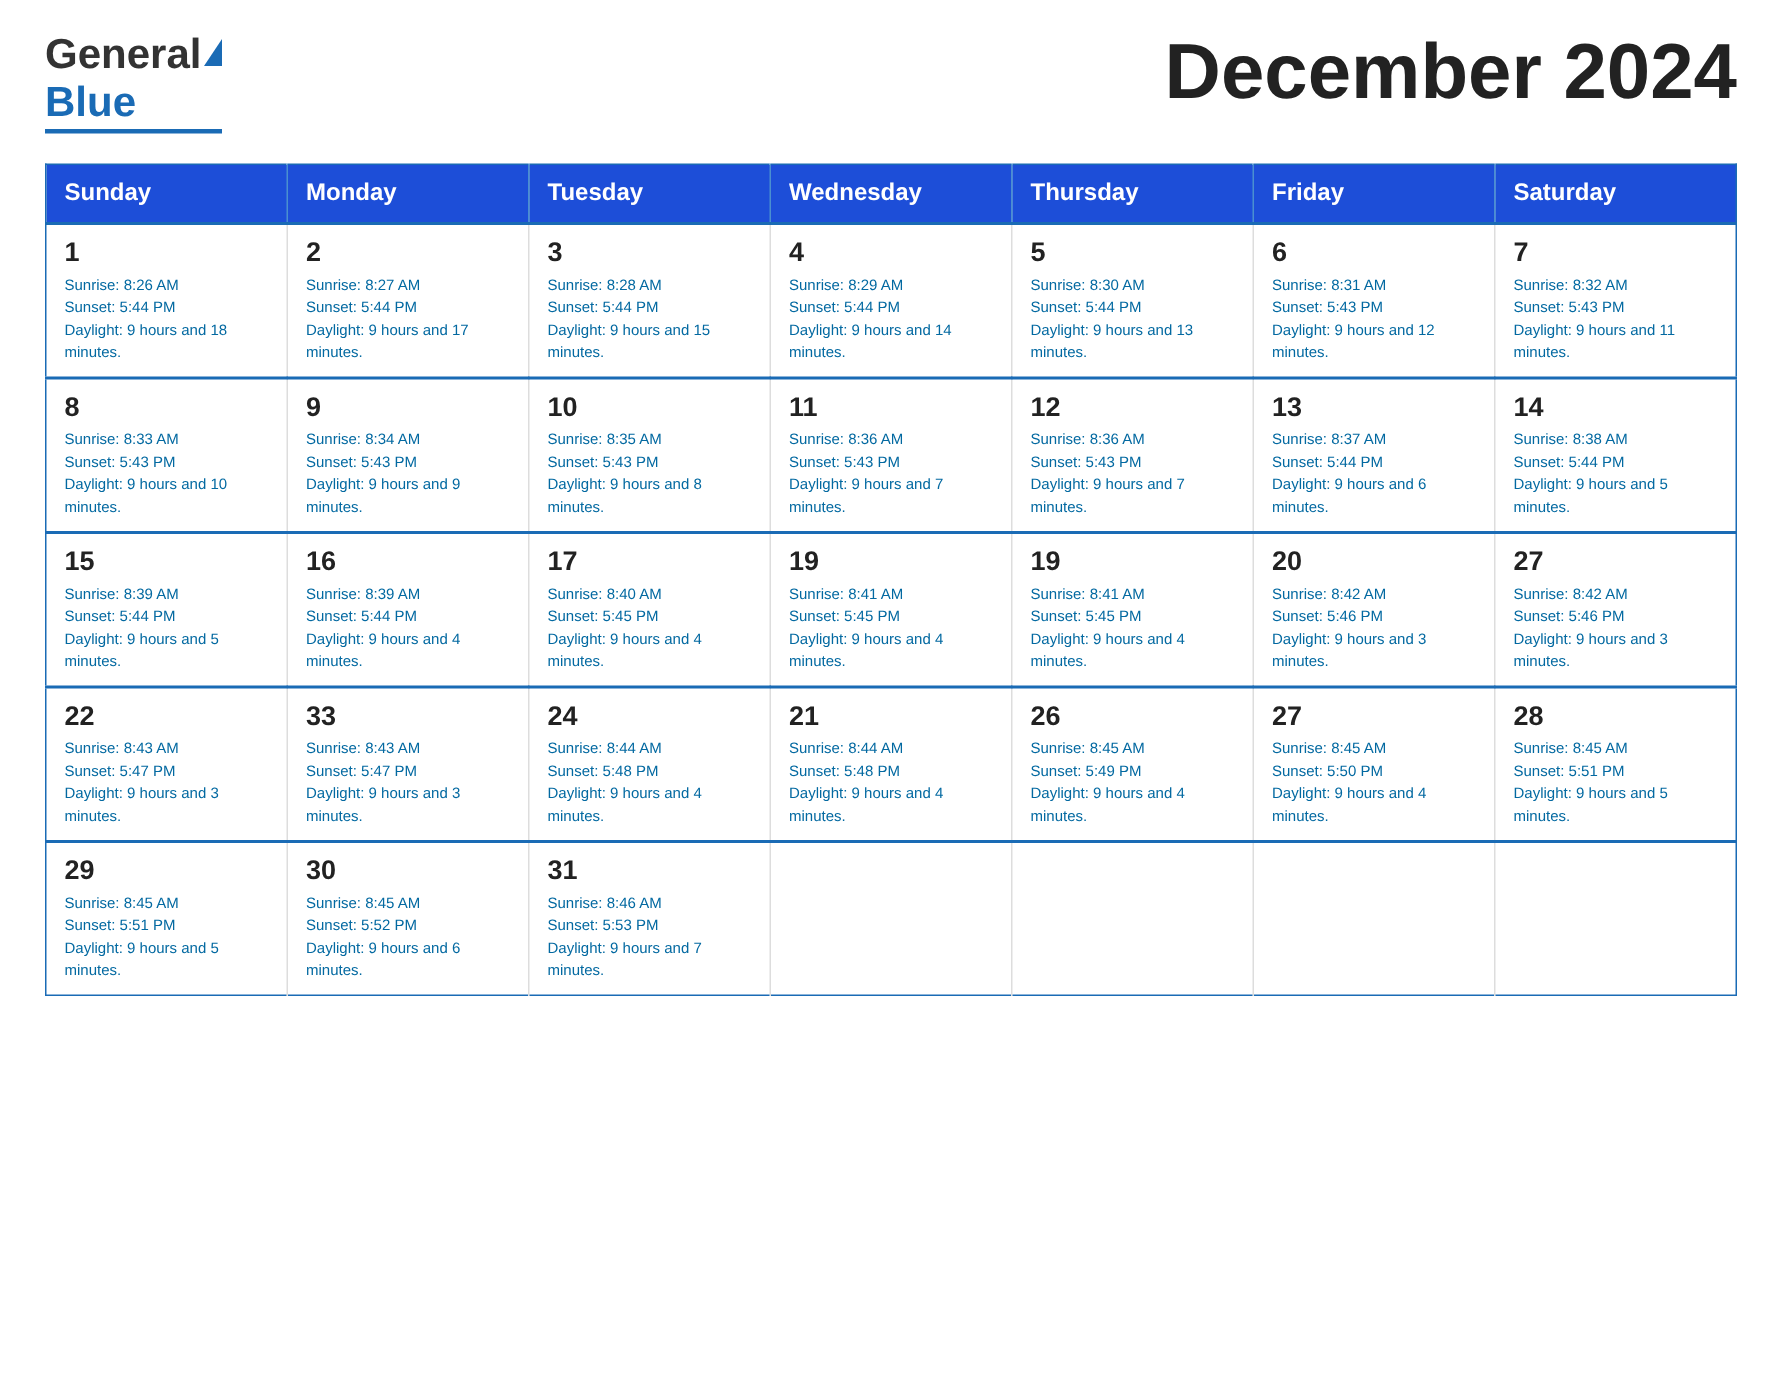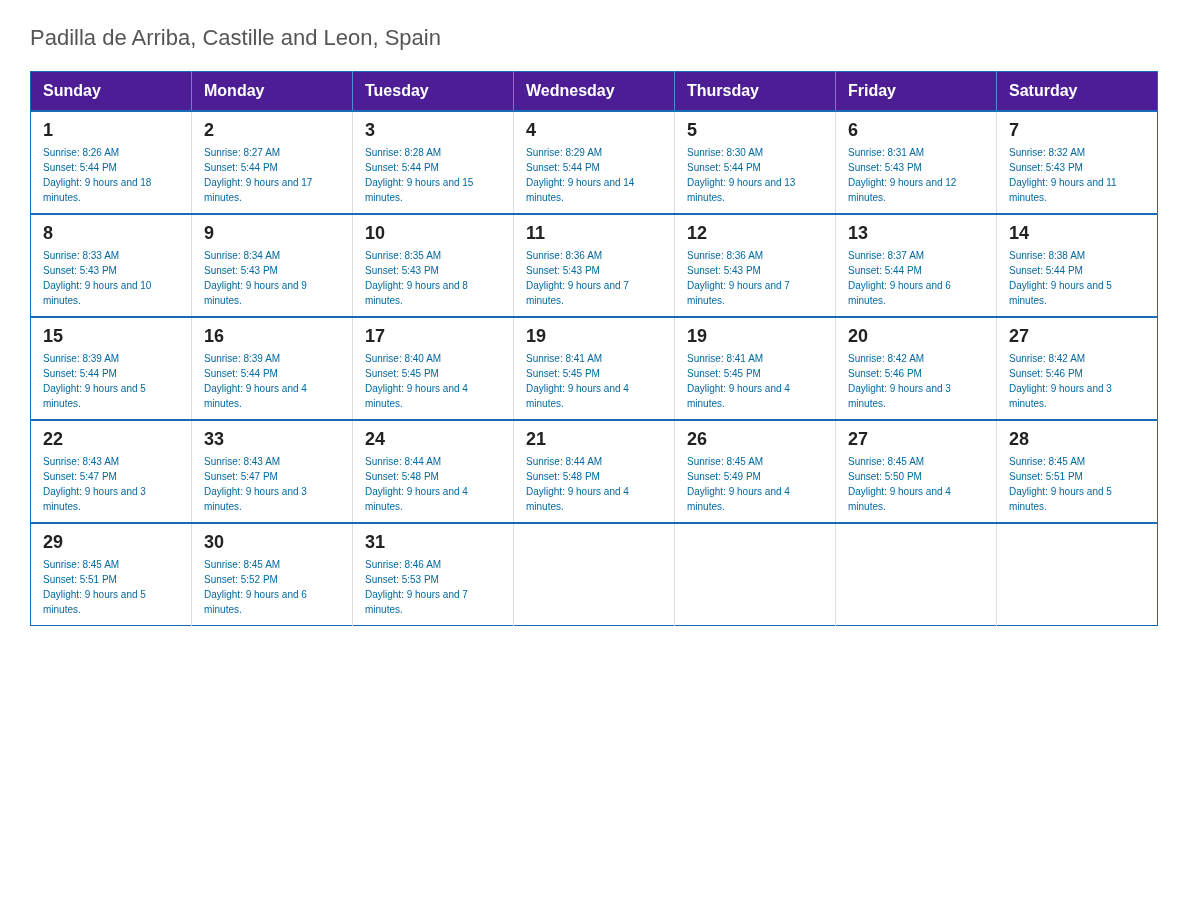--- a/index.html
+++ b/index.html
@@ -61,21 +61,21 @@
       font-size: 22px;
       color: #555;
       margin-top: 5px;
     }
     .calendar {
       width: 100%;
       border-collapse: collapse;
       border: 1px solid #1a6bb5;
     }
     .calendar thead tr {
-      background-color: #4c1d95;
+      background-color: #1d4ed8;
     }
     .calendar thead th {
       color: white;
       font-size: 16px;
       font-weight: bold;
       padding: 10px 12px;
       text-align: left;
       border-right: 1px solid #4a8fd0;
     }
     .calendar thead th:last-child {
@@ -109,22 +109,32 @@
       background: #fff;
     }
     .calendar tbody tr:last-child td {
       border-bottom: none;
     }
   </style>
 </head>
 <body>
 
 <div class="header">
+  <div class="logo">
+    <div class="logo-general">
+      <span>General</span>
+      <span class="logo-triangle"></span>
+    </div>
+    <div style="display:flex; align-items:center;">
+      <span class="logo-blue-text">Blue</span>
+    </div>
+    <div class="logo-line"></div>
+  </div>
   <div class="title-section">
-    <div class="location-title">Padilla de Arriba, Castille and Leon, Spain</div>
+    <div class="month-title">December 2024</div>
   </div>
 </div>
 
 <table class="calendar">
   <thead>
     <tr>
       <th>Sunday</th>
       <th>Monday</th>
       <th>Tuesday</th>
       <th>Wednesday</th>

